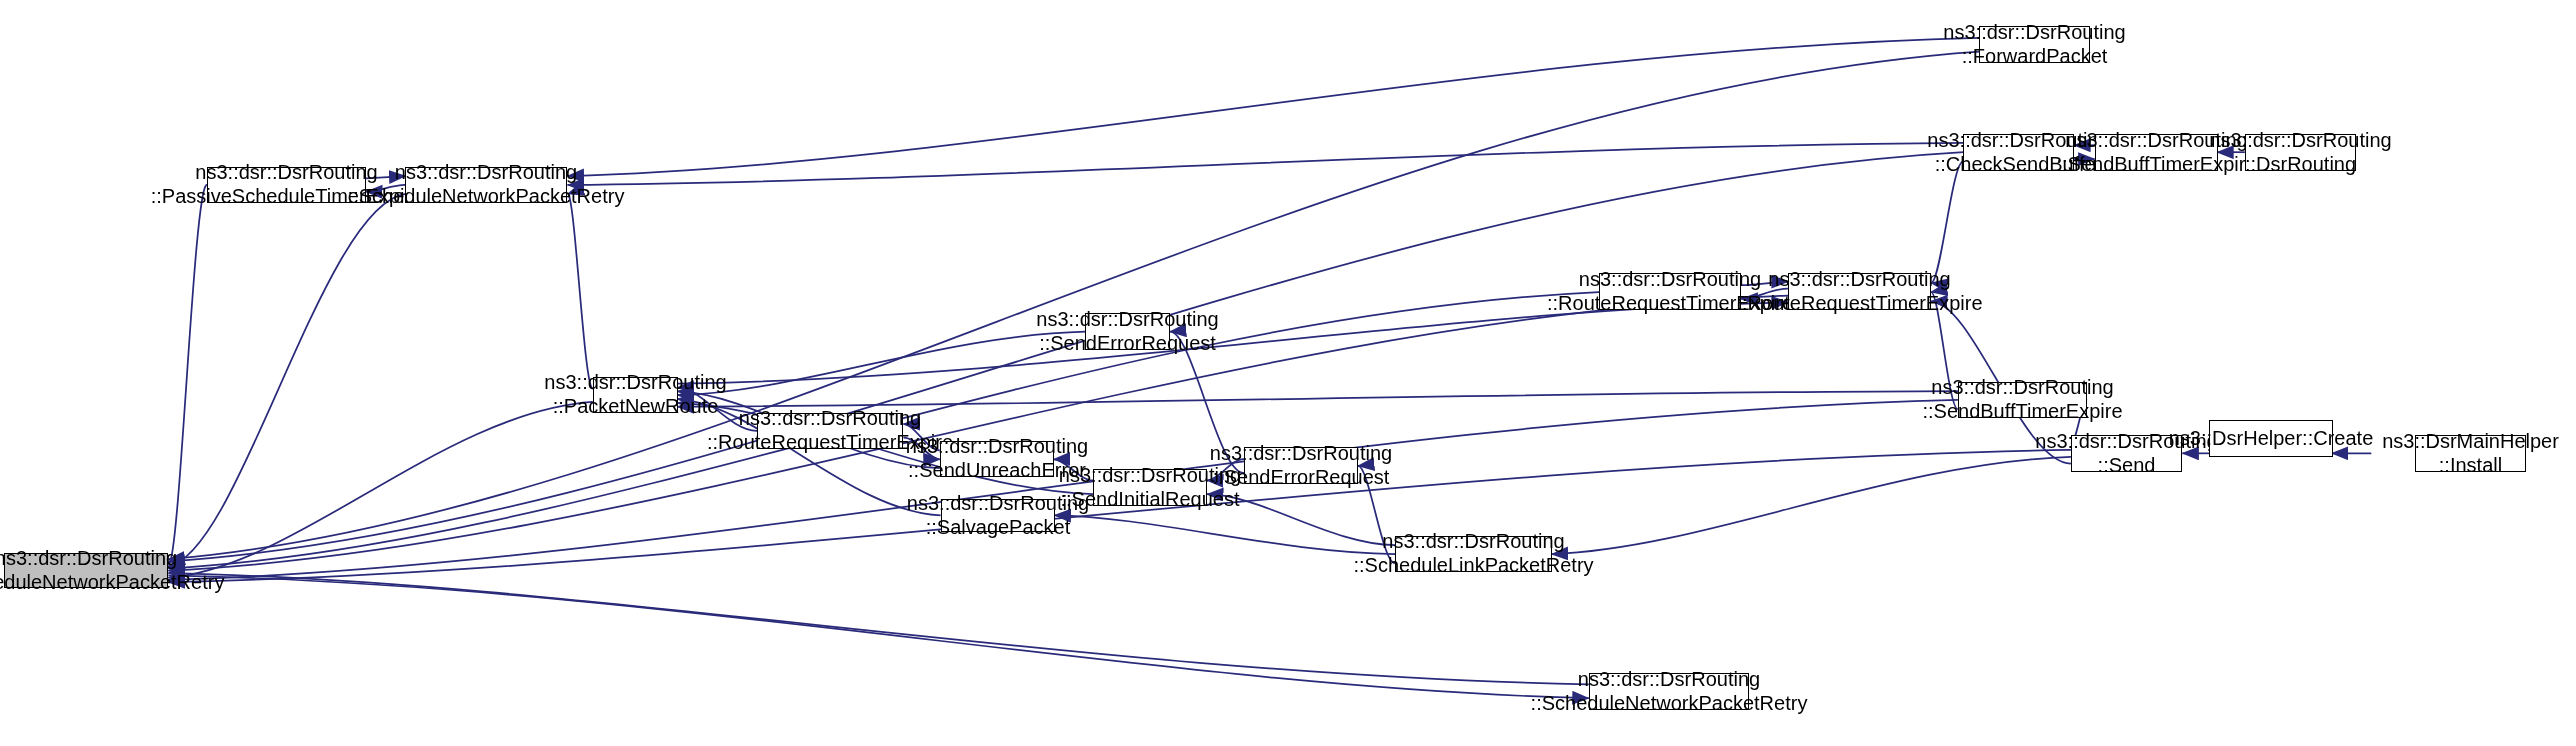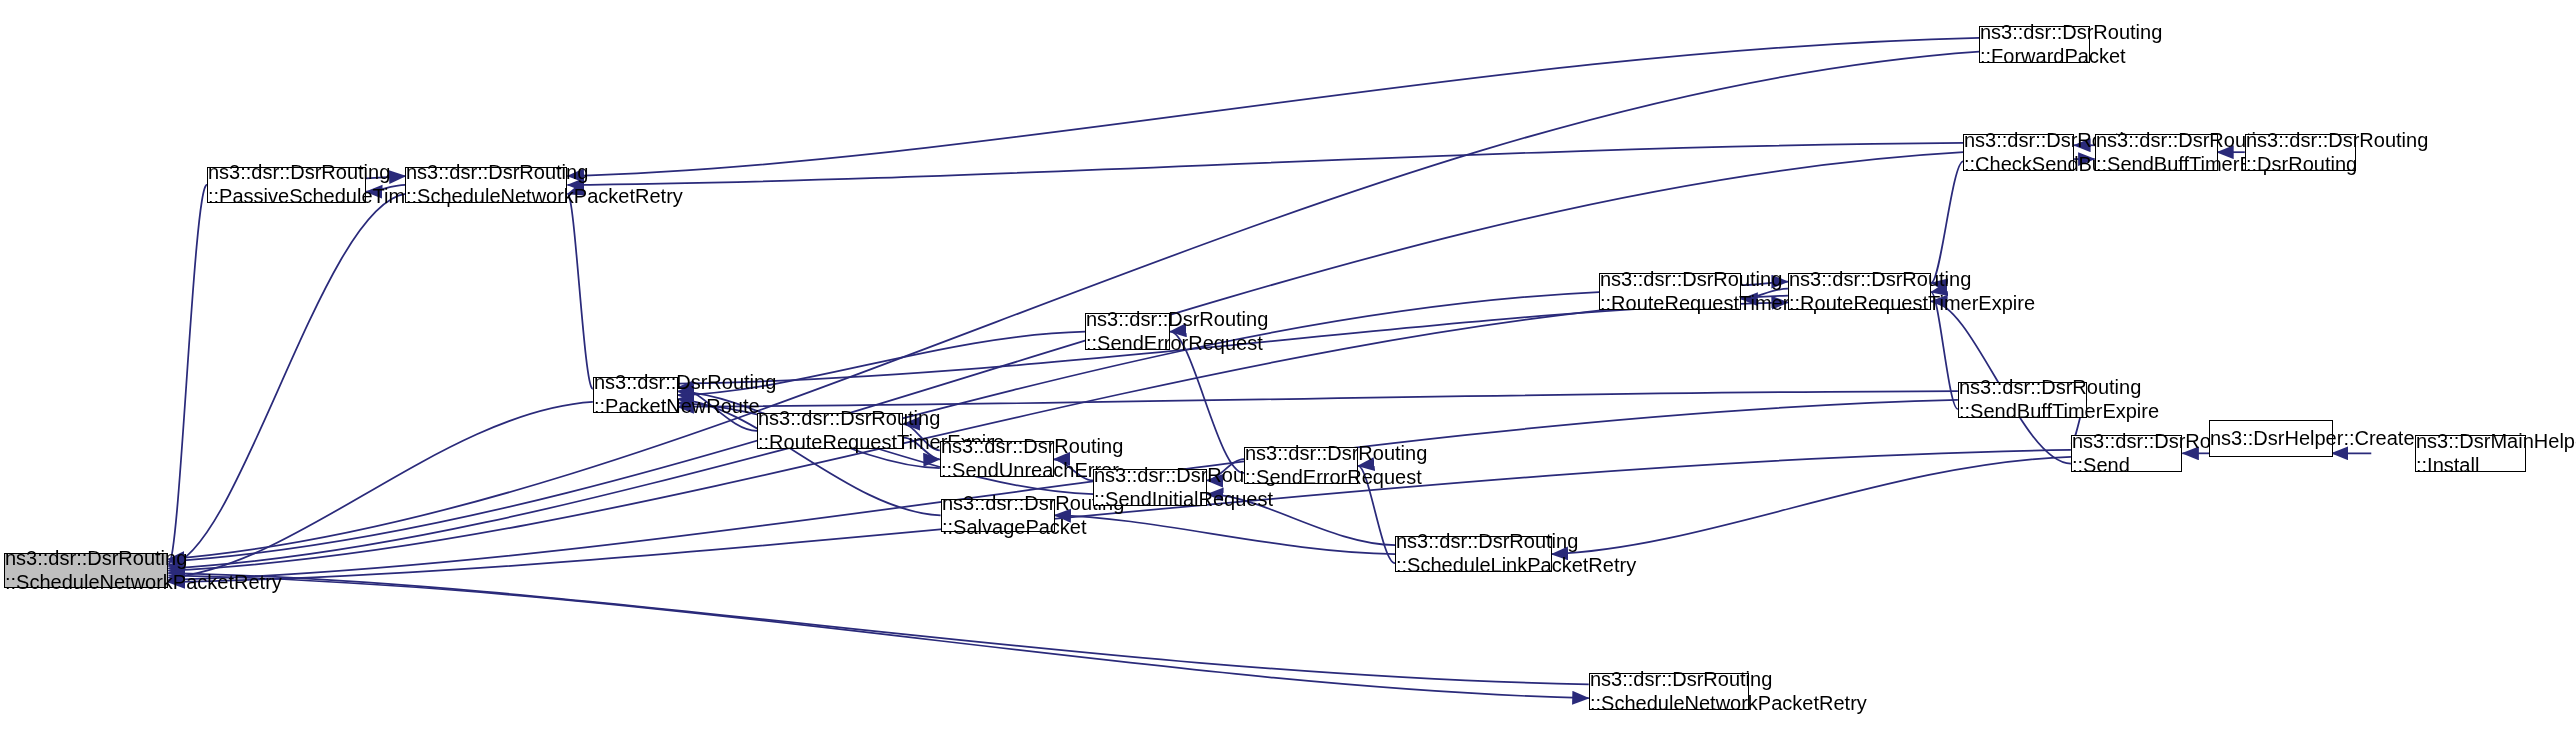--- a/index.html
+++ b/index.html
@@ -1,20 +1,20 @@
 <!DOCTYPE html>
 <html style="font-size:12.6px"><head>
 <meta charset="utf-8">
 <style>
   html,body{margin:0;padding:0;background:#ffffff;}
   body{font-family:"Liberation Sans",sans-serif;}
   #canvas{position:relative;width:2576px;height:747px;background:#ffffff;overflow:hidden;}
   #edges{position:absolute;left:0;top:0;width:2576px;height:747px;}
   .node{position:absolute;box-sizing:border-box;border:1.6px solid #000000;background:#ffffff;
-        display:flex;flex-direction:column;justify-content:center;
+        display:flex;flex-direction:column;align-items:center;justify-content:center;
         font-size:20px;line-height:1.18;color:#000000;white-space:nowrap;letter-spacing:0px;}
   .node.hl{background:#bfbfbf;border-color:#000000;}
   .node .l1,.node .l2{display:block;}
   .node.one{justify-content:center;}
 </style>
 </head>
 <body>
 
 <div id="canvas">
   <svg id="edges" viewBox="0 0 3259 945" xmlns="http://www.w3.org/2000/svg">

